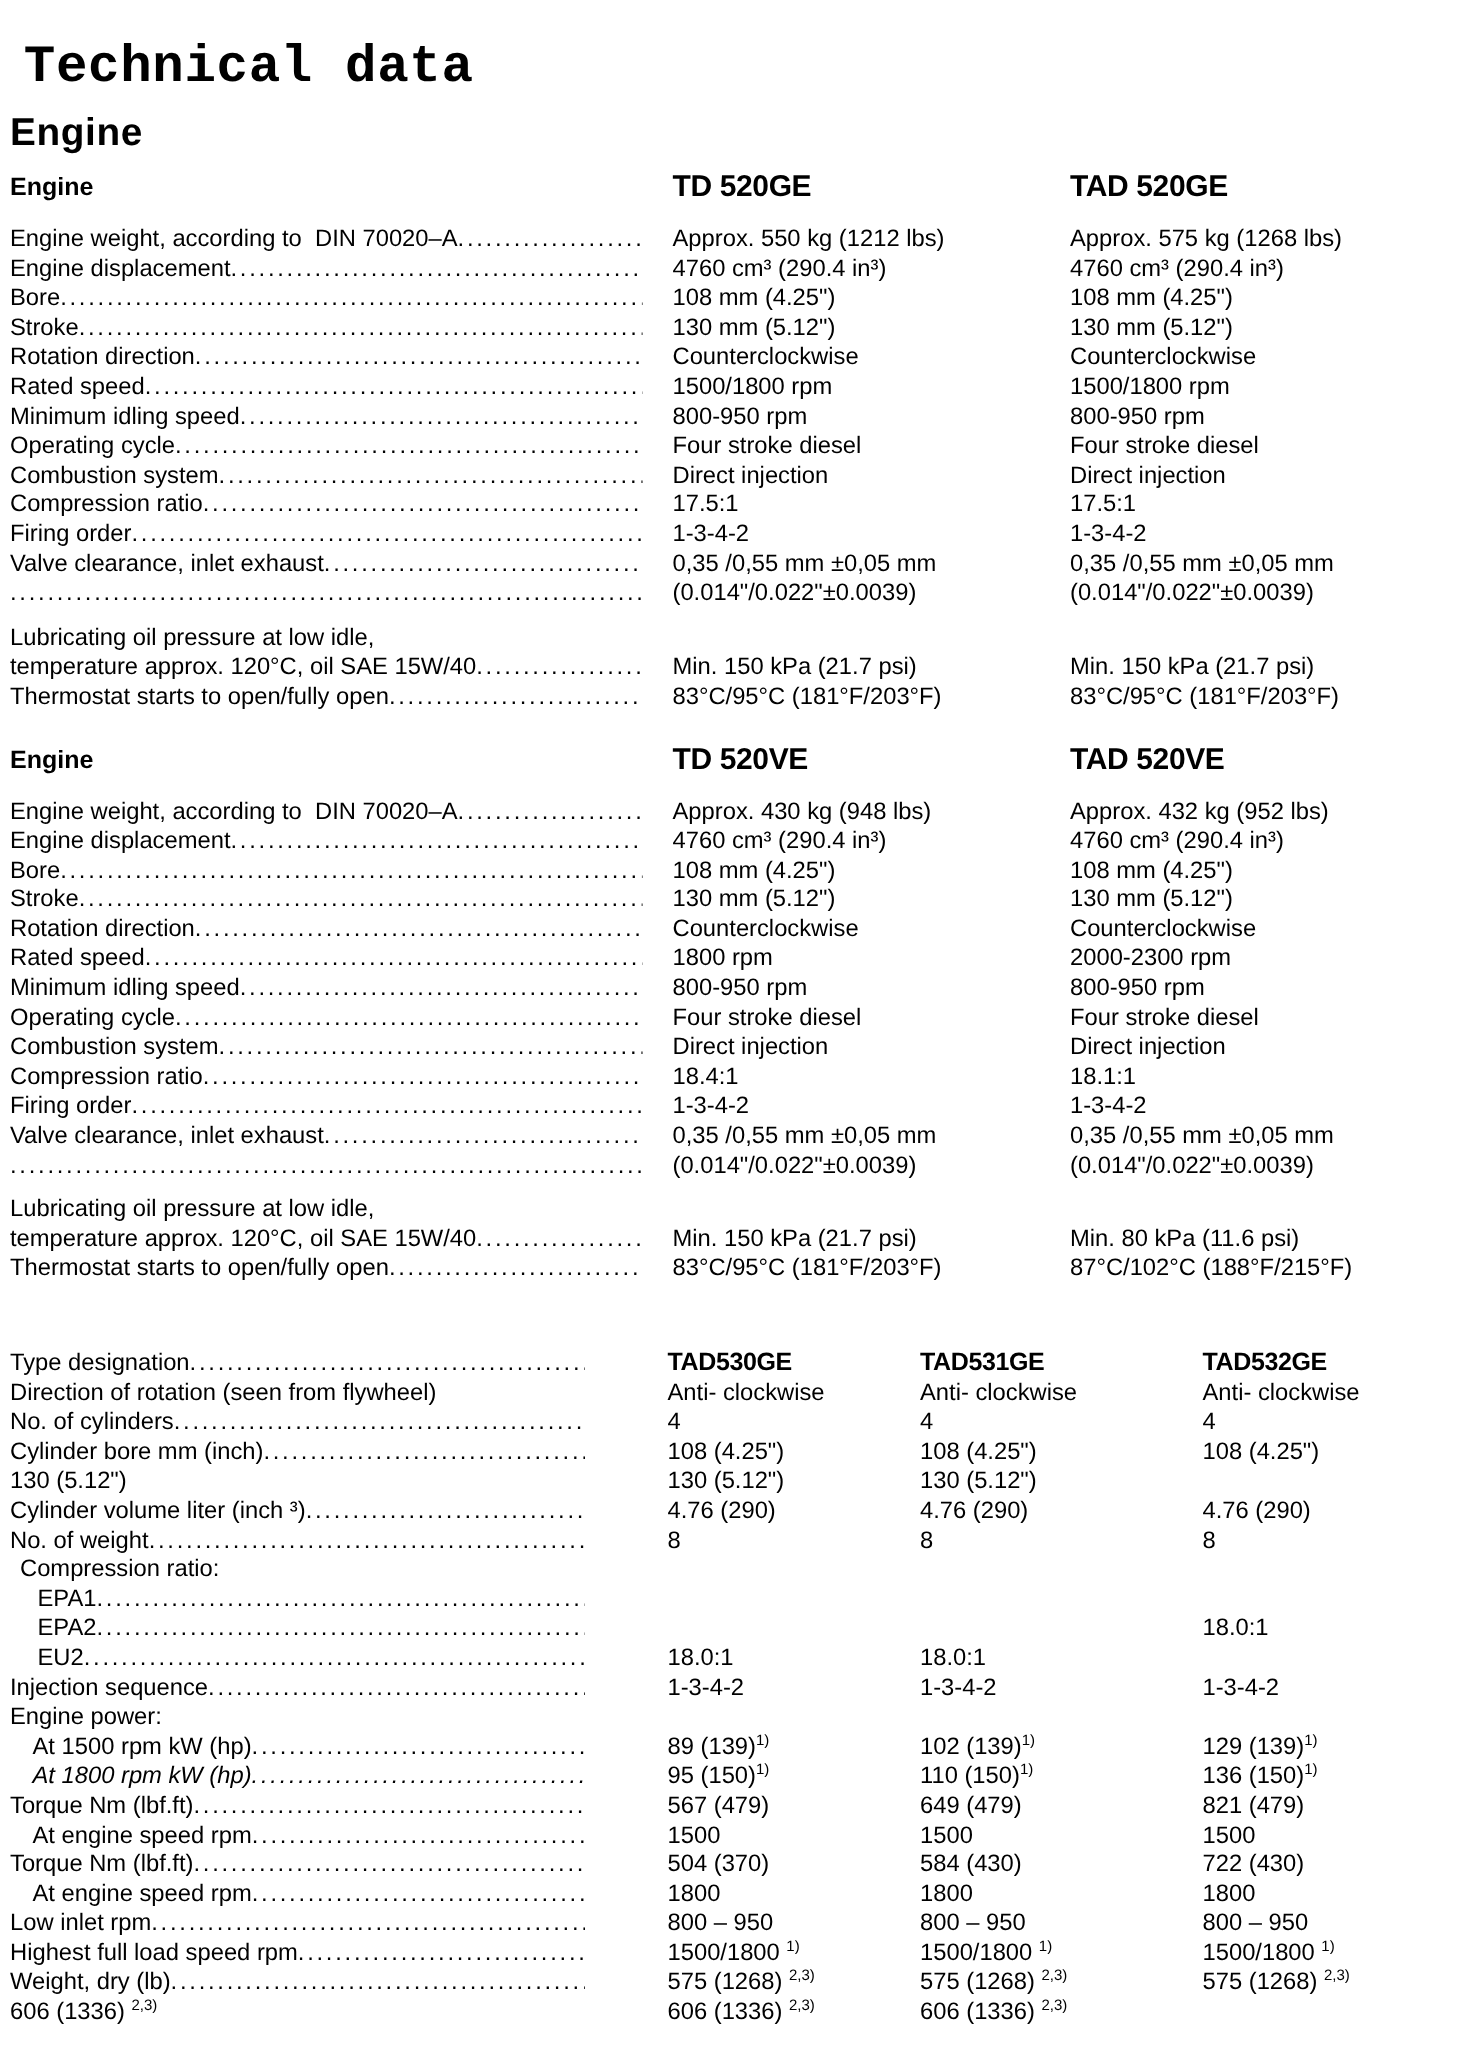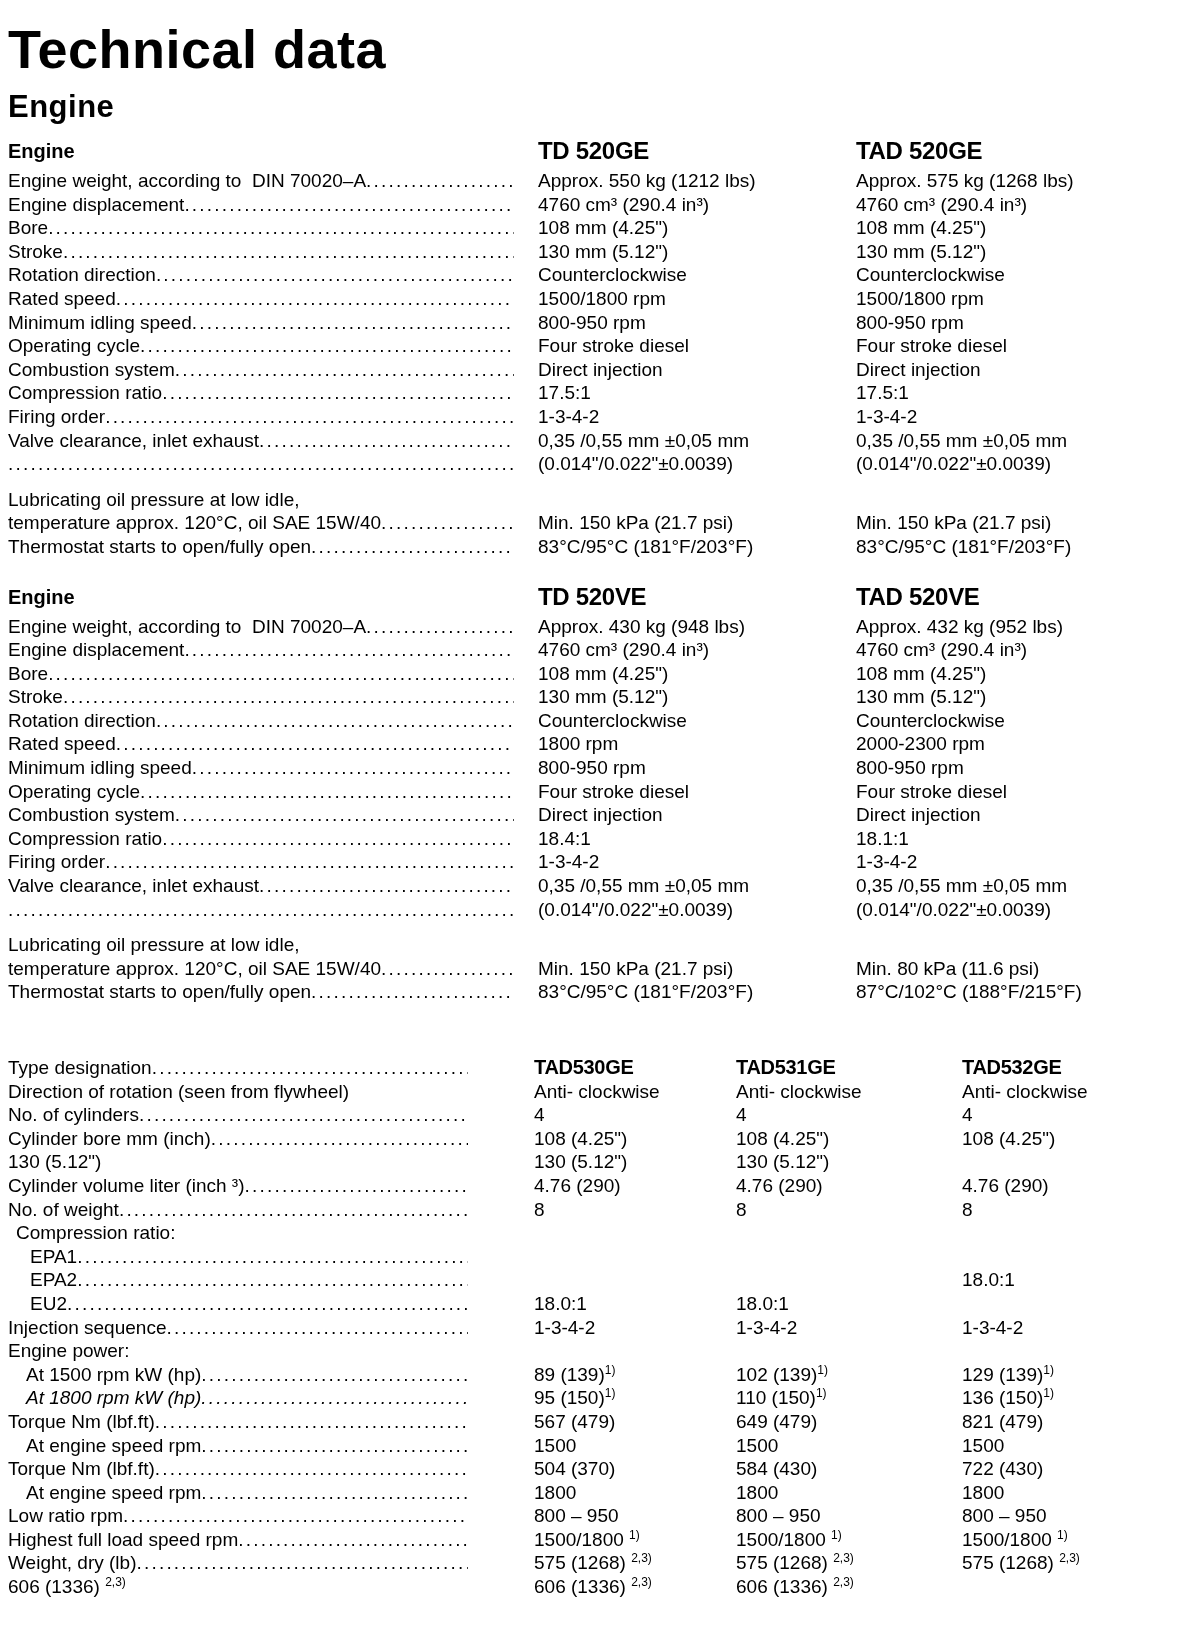--- a/index.html
+++ b/index.html
@@ -5,40 +5,40 @@
   html,body { margin:0; padding:0; background:#fff; }
   body {
     width:1180px; height:1639px;
     color:#000;
     font-family:"Liberation Sans", sans-serif;
     overflow:hidden;
   }
   .page { padding:22px 0 0 8px; }
 
   h1.title {
-    font-size:54px; font-weight:bold; line-height:1;
-    margin:0; letter-spacing:0.5px;
+    font-size:42px; font-weight:bold; line-height:1;
+    margin:11px; letter-spacing:0.5px;font-family:Liberation Mono, monospace;
   }
   h2.section {
     font-size:31px; font-weight:bold; line-height:1;
     margin:15px 0 0 0; letter-spacing:0.5px;
   }
 
   .spec { font-size:19px; }
   #table1 { margin-top:17px; }
   #table2 { margin-top:26px; }
   #table3 { margin-top:52px; }
 
   .thead { display:grid; font-weight:bold; line-height:24px; }
   .t2 .thead, .t2 .row { grid-template-columns:530px 318px 1fr; }
   .t3 .row { grid-template-columns:526px 202px 226px 1fr; }
   .thead .hlabel { font-size:20px; }
   .thead .hcol { font-size:24px; letter-spacing:-0.3px; }
 
-  .tbody { margin-top:6px; }
+  .tbody { margin-top:18px; }
   .row { display:grid; line-height:23.6px; }
   .row.gap { margin-top:12px; }
 
   .cell { white-space:pre; }
   .cell.label { display:flex; align-items:baseline; padding-right:24px; overflow:hidden; }
   .t3 .cell.label { padding-right:66px; }
   .ltxt { white-space:pre; }
   .dots { flex:1 1 auto; overflow:hidden; white-space:nowrap; min-width:0; }
   .dots::after {
     content:"..........................................................................................................................................................................................................";
@@ -334,21 +334,21 @@
           <div class="cell val">584 (430)</div>
           <div class="cell val">722 (430)</div>
         </div>
         <div class="row">
           <div class="cell label" style="padding-left: 18px;"><span class="ltxt">At engine speed rpm</span><span class="dots"></span></div>
           <div class="cell val">1800</div>
           <div class="cell val">1800</div>
           <div class="cell val">1800</div>
         </div>
         <div class="row">
-          <div class="cell label"><span class="ltxt">Low ratio rpm</span><span class="dots"></span></div>
+          <div class="cell label"><span class="ltxt">Low inlet rpm</span><span class="dots"></span></div>
           <div class="cell val">800 – 950</div>
           <div class="cell val">800 – 950</div>
           <div class="cell val">800 – 950</div>
         </div>
         <div class="row">
           <div class="cell label"><span class="ltxt">Highest full load speed rpm</span><span class="dots"></span></div>
           <div class="cell val">1500/1800 <sup class="fnote">1)</sup></div>
           <div class="cell val">1500/1800 <sup class="fnote">1)</sup></div>
           <div class="cell val">1500/1800 <sup class="fnote">1)</sup></div>
         </div>

